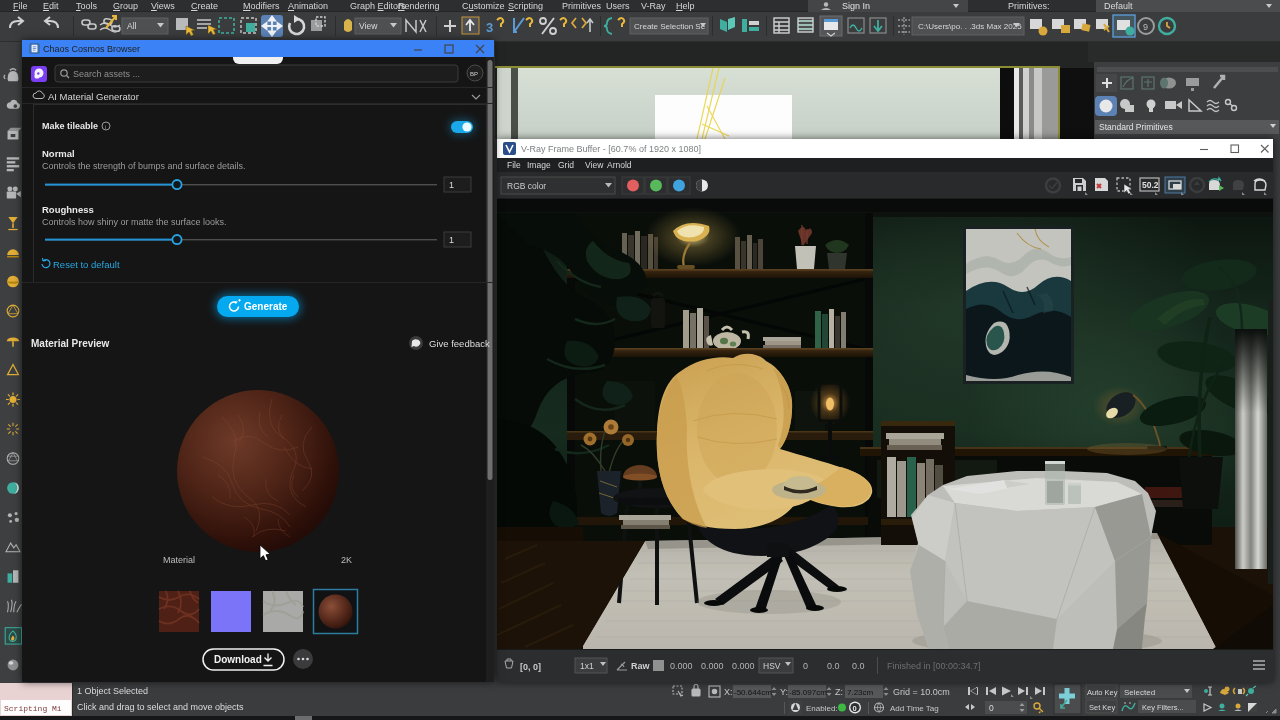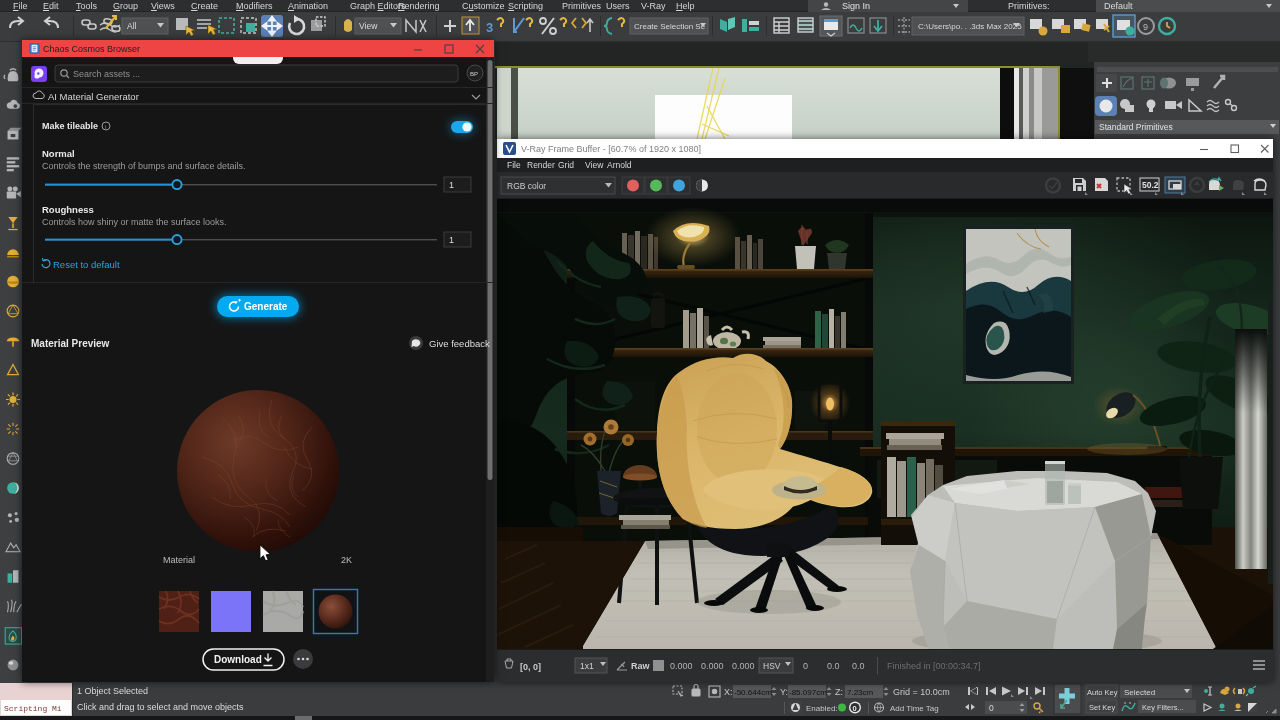--- a/index.html
+++ b/index.html
@@ -24,21 +24,21 @@
 
   
   #viewstrip { position:absolute; left:495px; top:42px; width:599px; height:97px; background:#222424; }
 
   
   #bottombar { position:absolute; left:0; top:683px; width:1280px; height:33px; background:#3a3c3d; }
   #bottomblack { position:absolute; left:0; top:716px; width:1280px; height:4px; background:#161718; }
 
   
   #cosmos { position:absolute; left:22px; top:40px; width:472px; height:642px; background:#151515; box-shadow:0 0 8px rgba(0,0,0,0.6); }
-  #cosmos .titlebar { position:absolute; left:0; top:0; width:472px; height:17px; background:#ef4444;padding-left:28px; }
+  #cosmos .titlebar { position:absolute; left:0; top:0; width:472px; height:17px; background:#3b82f6;padding-left:28px; }
   #cosmos .titlebar .t { position:absolute; left:21px; top:4px; font-size:9px; color:#222; }
 
   
   #vfb { position:absolute; left:497px; top:139px; width:776px; height:543px; background:#0ea5e9; box-shadow:0 0 8px rgba(0,0,0,0.6); }
   #vfb .titlebar { position:absolute; left:0; top:0; width:776px; height:19px; background:#ffffff; }
   #vfb .titlebar .t { position:absolute; left:24px; top:5px; font-size:9px; color:#7d7f80; }
   #vfb .menus { position:absolute; left:0; top:19px; width:776px; height:14px; background:#1d1f20; }
   #vfb .menus span { position:absolute; top:2px; font-size:8.5px; color:#d8d8d8; }
   #vfb .tools { position:absolute; left:0; top:33px; width:776px; height:27px; background:#282a2b; border-bottom:1px solid #1c1e1e; }
   #vfb .img { position:absolute; left:0; top:60px; width:776px; height:450px; background:#10150f; }
@@ -48,21 +48,21 @@
 <body>
 <div id="app">
 
   <div id="menubar">
     <span style="left:13px"><u>F</u>ile</span>
     <span style="left:43px"><u>E</u>dit</span>
     <span style="left:76px"><u>T</u>ools</span>
     <span style="left:113px"><u>G</u>roup</span>
     <span style="left:151px"><u>V</u>iews</span>
     <span style="left:191px"><u>C</u>reate</span>
-    <span style="left:236px"><u>M</u>odifiers</span>
+    <span style="left:243px"><u>M</u>odifiers</span>
     <span style="left:288px"><u>A</u>nimation</span>
     <span style="left:350px">Graph <u>E</u>ditors</span>
     <span style="left:398px"><u>R</u>endering</span>
     <span style="left:462px">C<u>u</u>stomize</span>
     <span style="left:508px"><u>S</u>cripting</span>
     <span style="left:562px">Primitives</span>
     <span style="left:606px">Users</span>
     <span style="left:641px">V-Ray</span>
     <span style="left:676px"><u>H</u>elp</span>
     <span style="left:1008px">Primitives:</span>
@@ -471,21 +471,21 @@
       </svg>
       <span class="t">V-Ray Frame Buffer - [60.7% of 1920 x 1080]</span>
       <svg class="abs" style="left:701px;top:5px" width="72" height="10" viewBox="0 0 72 10">
         <path d="M2 5.5 h8" stroke="#5f5f5f" stroke-width="1.1"></path>
         <rect x="33" y="1" width="7.5" height="7.5" fill="none" stroke="#5f5f5f" stroke-width="1.1"></rect>
         <path d="M63 1 l7.5 7.5 M70.5 1 l-7.5 7.5" stroke="#5f5f5f" stroke-width="1.1"></path>
       </svg>
     </div>
     <div class="menus">
       <span style="left:10px">File</span>
-      <span style="left:30px">Render</span>
+      <span style="left:30px">Image</span>
       <span style="left:61px">Grid</span>
       <span style="left:88px">View</span>
       <span style="left:110px">Arnold</span>
     </div>
     <div class="tools"></div>
     <svg class="abs" style="left:0;top:33px" width="776" height="27" viewBox="0 0 776 27" id="vfbtoolsvg">
       <rect x="4" y="5" width="114" height="17" fill="#2e3031" stroke="#4a4c4d"></rect>
       <text x="10" y="17" font-size="8.5" fill="#cccccc">RGB color</text>
       <path d="M108 11 l3.5 4.5 l3.5 -4.5 z" fill="#b8b8b8"></path>
       <g>

